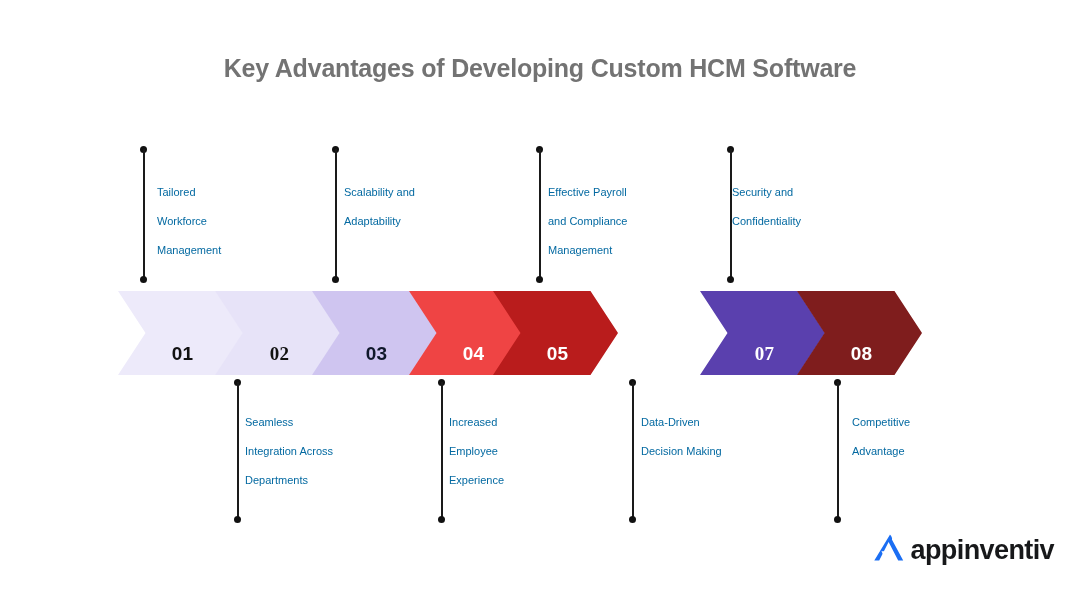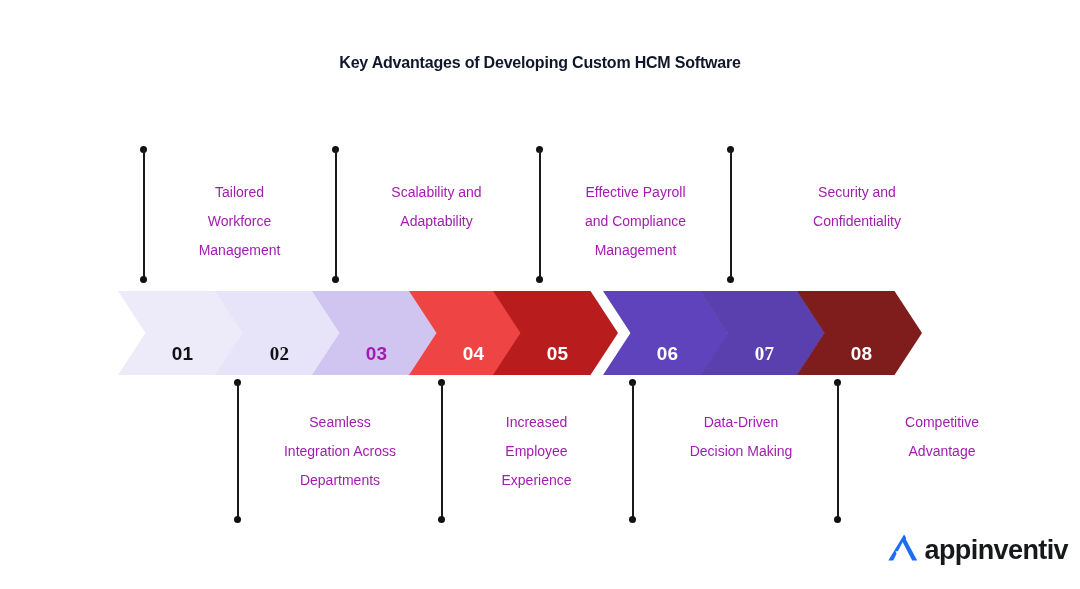--- a/index.html
+++ b/index.html
@@ -16,24 +16,24 @@
     color: #111111;
   }
 
   
   #infographic-title {
     position: absolute;
     top: 54px;
     left: 0;
     width: 1080px;
     text-align: center;
-    font-size: 16px;
+    font-size: 25px;
     font-weight: bold;
     letter-spacing: -0.2px;
-    color: #0f172a;
+    color: #737373;
     white-space: nowrap;
   }
 
   
   #chevron-band {
     position: absolute;
     left: 118px;
     top: 291px;
     height: 84px;
     width: 800px;
@@ -77,31 +77,30 @@
     height: 7px;
     border-radius: 50%;
     background: #111111;
   }
   .connector .dot.top { top: 0; }
   .connector .dot.bottom { bottom: 0; }
 
   
   .label {
     position: absolute;
-    font-size: 14px;
+    font-size: 11px;
     line-height: 29px;
-    color: #a21caf;
+    color: #0369a1;
     white-space: pre-line;
-    text-align: center;
   }
 
   
   #brand-logo {
     position: absolute;
-    right: 12px;
+    right: 26px;
     bottom: 18px;
     display: flex;
     align-items: center;
     gap: 3px;
   }
   #brand-logo .logo-mark { display: block; }
   #brand-logo .logo-word {
     font-size: 27px;
     font-weight: 600;
     letter-spacing: -0.6px;
@@ -115,30 +114,27 @@
 <div id="infographic-title">Key Advantages of Developing Custom HCM Software</div>
 
 <div id="chevron-band">
   <div class="chevron" style="left: 0px; background: rgb(237, 234, 250);">
     <span class="num" style="color: rgb(17, 17, 17);">01</span>
   </div>
   <div class="chevron" style="left: 97px; background: rgb(231, 227, 248);">
     <span class="num" style="color: rgb(17, 17, 17); font-family: Liberation Serif, serif;">02</span>
   </div>
   <div class="chevron" style="left: 194px; background: rgb(207, 197, 240);">
-    <span class="num" style="color: #a21caf;">03</span>
+    <span class="num" style="color: #0f172a;">03</span>
   </div>
   <div class="chevron" style="left: 291px; background: #ef4444;">
     <span class="num" style="color: rgb(255, 255, 255);">04</span>
   </div>
   <div class="chevron" style="left: 375px; background: #b91c1c;">
     <span class="num" style="color: rgb(255, 255, 255);">05</span>
-  </div>
-  <div class="chevron" style="left: 485px; background: rgb(94, 67, 188);">
-    <span class="num" style="color: rgb(255, 255, 255);">06</span>
   </div>
   <div class="chevron" style="left: 582px; background: rgb(90, 64, 174); font-family: Liberation Serif, serif;">
     <span class="num" style="color: rgb(255, 255, 255);">07</span>
   </div>
   <div class="chevron" style="left: 679px; background: #7f1d1d;">
     <span class="num" style="color: rgb(255, 255, 255);">08</span>
   </div>
 </div>
 
 <div class="connector" style="left:140px; top:146px; height:137px;">
@@ -184,21 +180,21 @@
 </div>
 
 <div class="label" style="left:157px; top:178px; width:165px;">Tailored
 Workforce
 Management</div>
 <div class="label" style="left:344px; top:178px; width:185px;">Scalability and
 Adaptability</div>
 <div class="label" style="left:548px; top:178px; width:175px;">Effective Payroll
 and Compliance
 Management</div>
-<div class="label" style="left:772px; top:178px; width:170px;">Security and
+<div class="label" style="left:732px; top:178px; width:170px;">Security and
 Confidentiality</div>
 
 <div class="label" style="left:245px; top:408px; width:190px;">Seamless
 Integration Across
 Departments</div>
 <div class="label" style="left:449px; top:408px; width:175px;">Increased
 Employee
 Experience</div>
 <div class="label" style="left:641px; top:408px; width:200px;">Data-Driven
 Decision Making</div>

